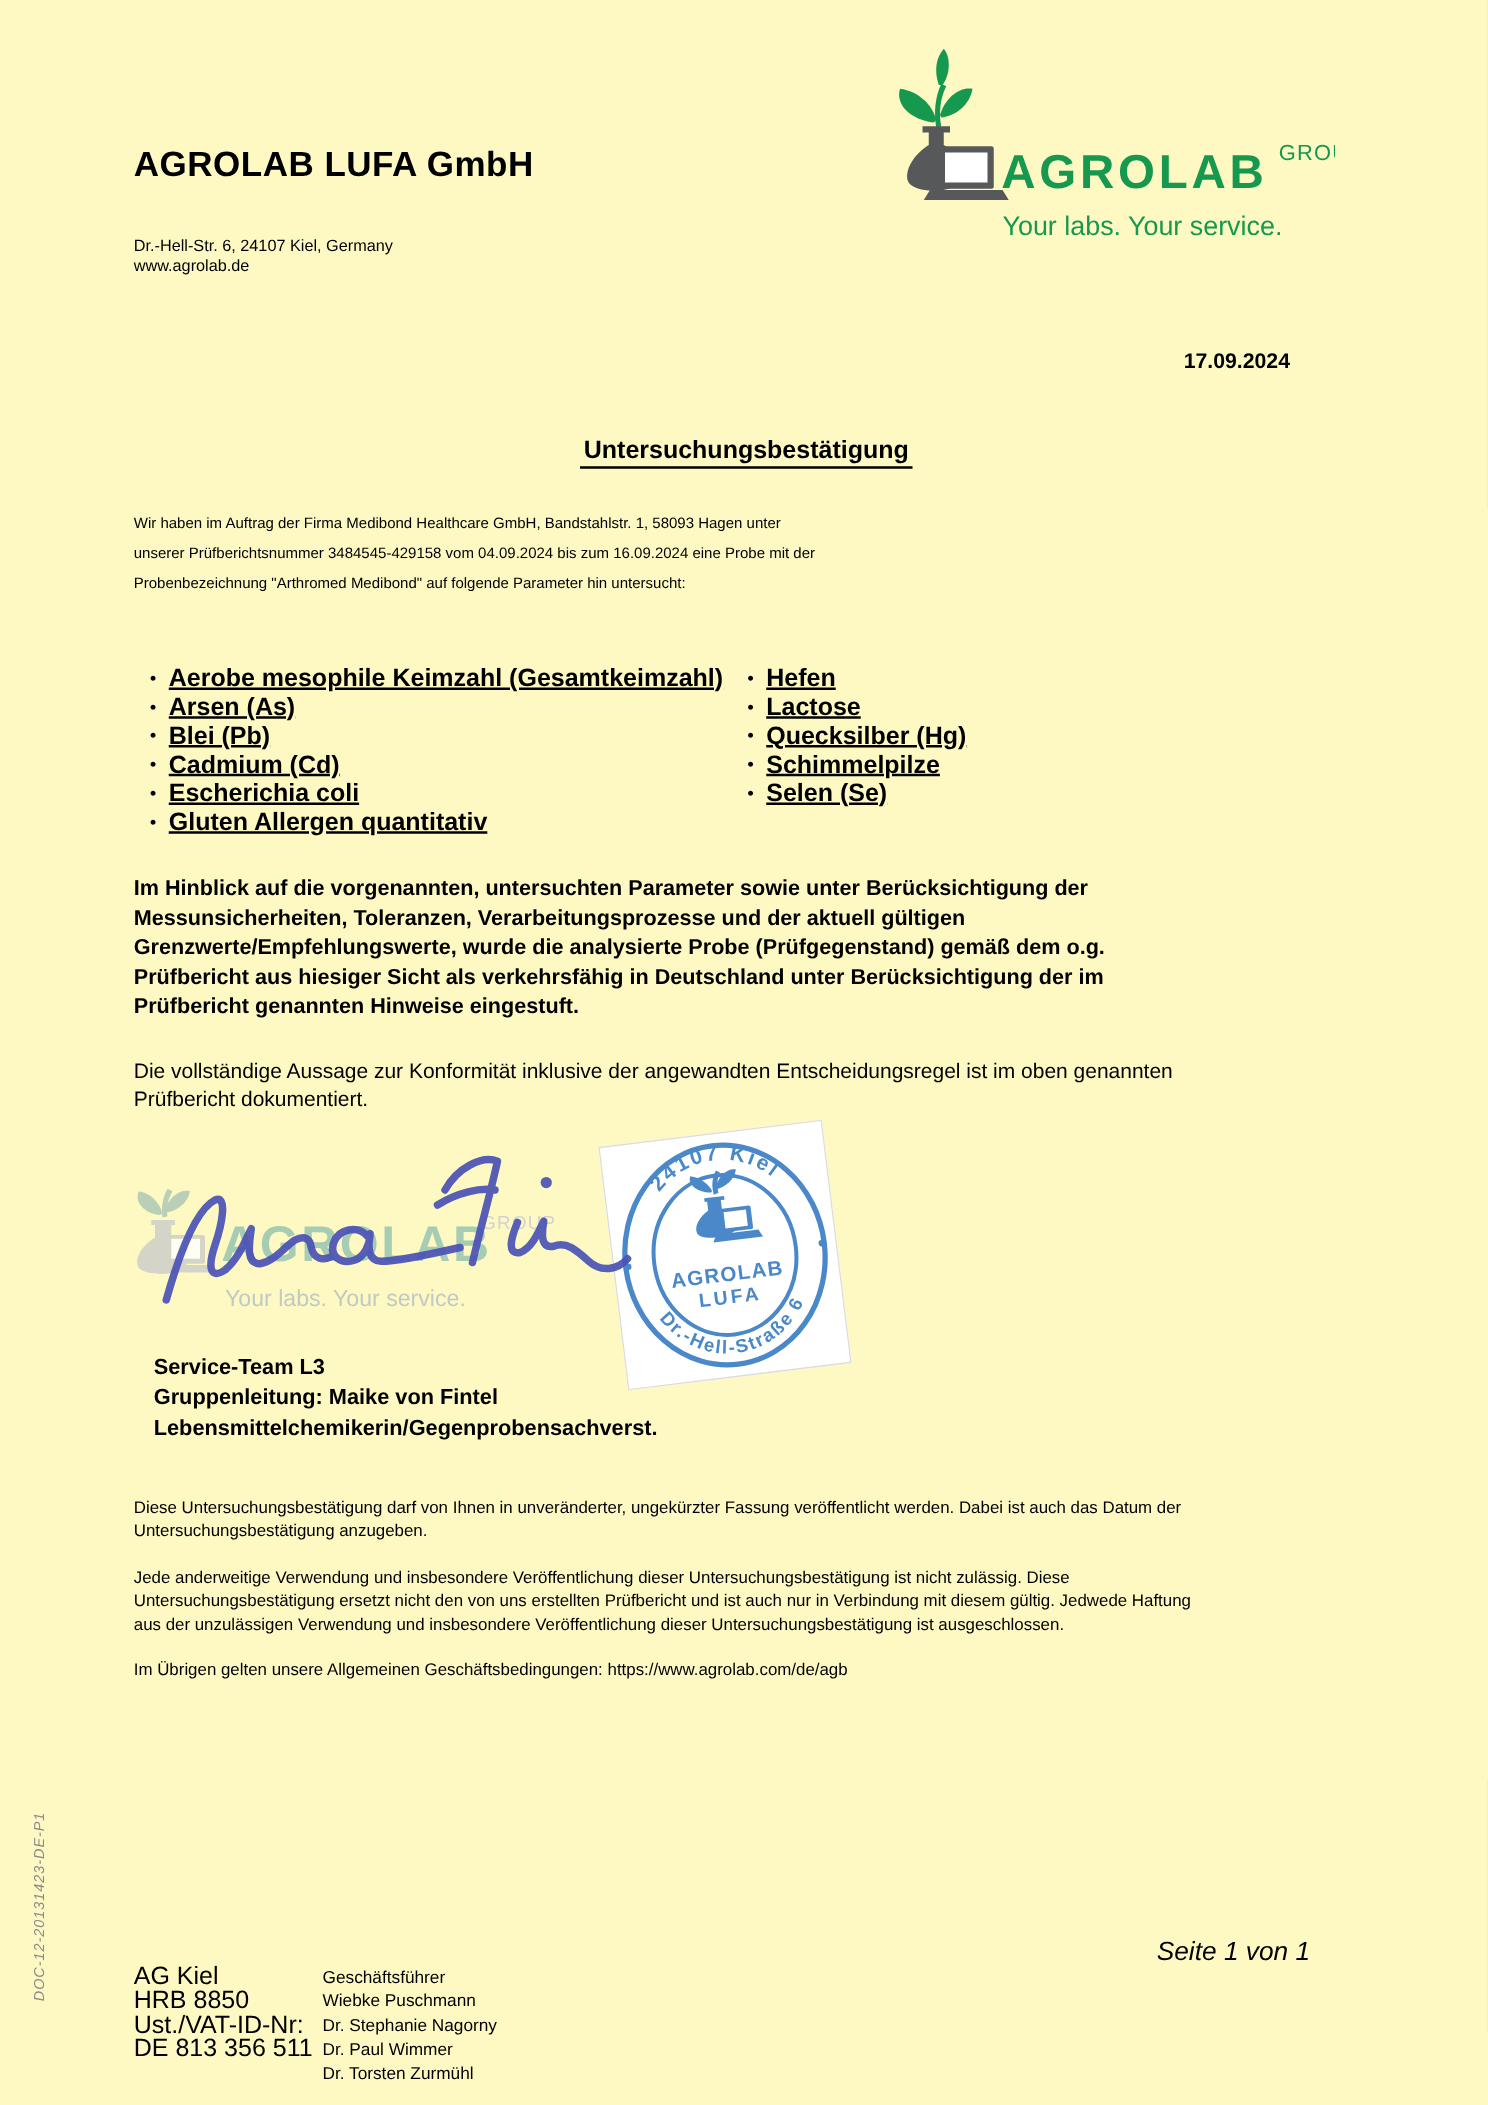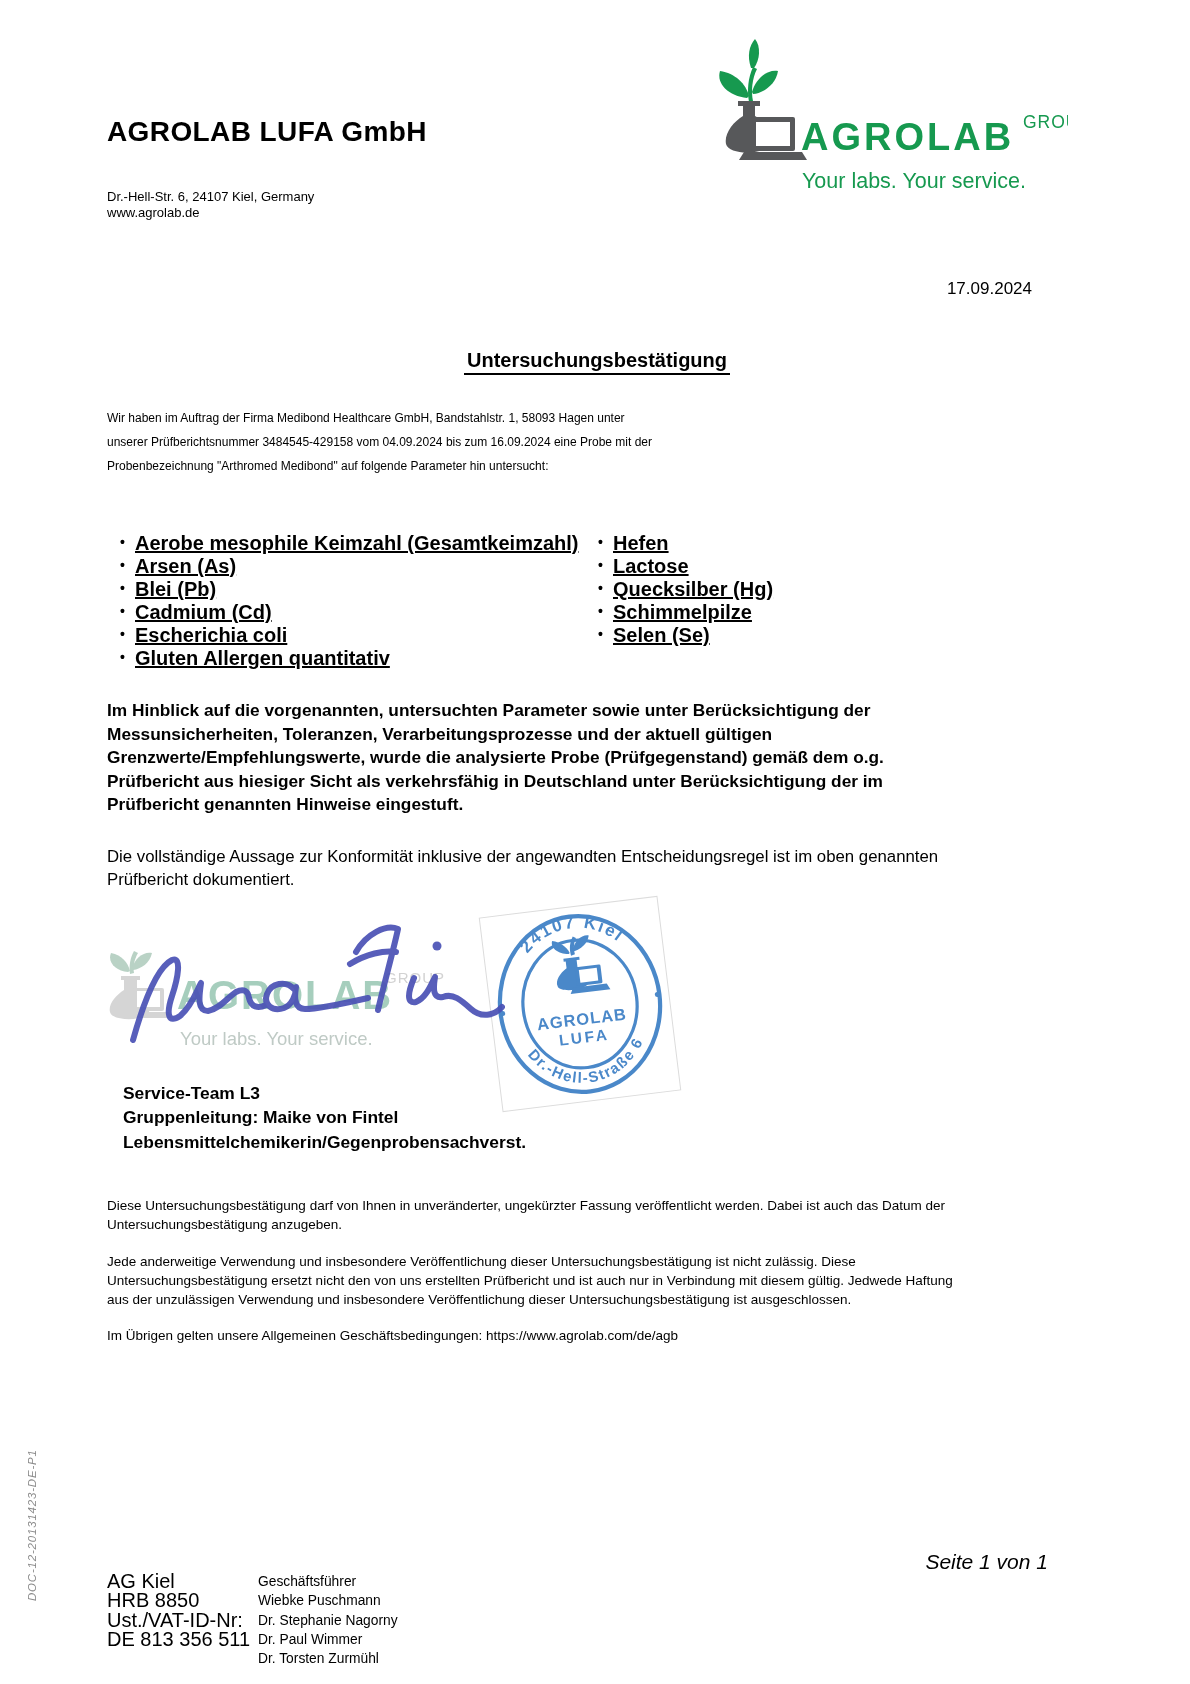--- a/index.html
+++ b/index.html
@@ -1,35 +1,35 @@
 <!DOCTYPE html>
 <html><head>
 <meta charset="utf-8">
 <style>
   html,body{margin:0;padding:0;background:#e8e8e8;}
   .page{
     position:relative;
     width:1190px;height:1684px;
-    background:#ffffff;
+    background:#fef9c3;
     margin:0 auto;
     font-family:"Liberation Sans","DejaVu Sans",sans-serif;
     color:#000;
     overflow:hidden;
   }
   .abs{position:absolute;}
 
   
   .company-name{left:107px;top:116px;font-size:28px;font-weight:bold;letter-spacing:.4px;}
   .address-block{left:107px;top:189px;font-size:13px;line-height:15.5px;}
 
   .logo{left:663px;top:38px;width:405px;height:162px;}
   .logo svg{display:block;}
 
   
-  .doc-date{top:279px;right:158px;font-size:17px;}
+  .doc-date{top:279px;right:158px;font-size:17px;font-weight:bold;}
   .doc-title{left:4px;right:0;top:349px;text-align:center;font-size:20px;font-weight:bold;}
   .doc-title span{border-bottom:2.5px solid #000;padding:0 3px 2px 3px;}
 
   
   .para{white-space:pre-line;}
   .intro{left:107px;top:406px;width:980px;font-size:12px;line-height:24.2px;}
   .assessment{left:107px;top:699px;width:990px;font-size:17.3px;line-height:23.6px;font-weight:bold;}
   .conformity{left:107px;top:845px;width:1000px;font-size:16.8px;line-height:23px;}
 
   

